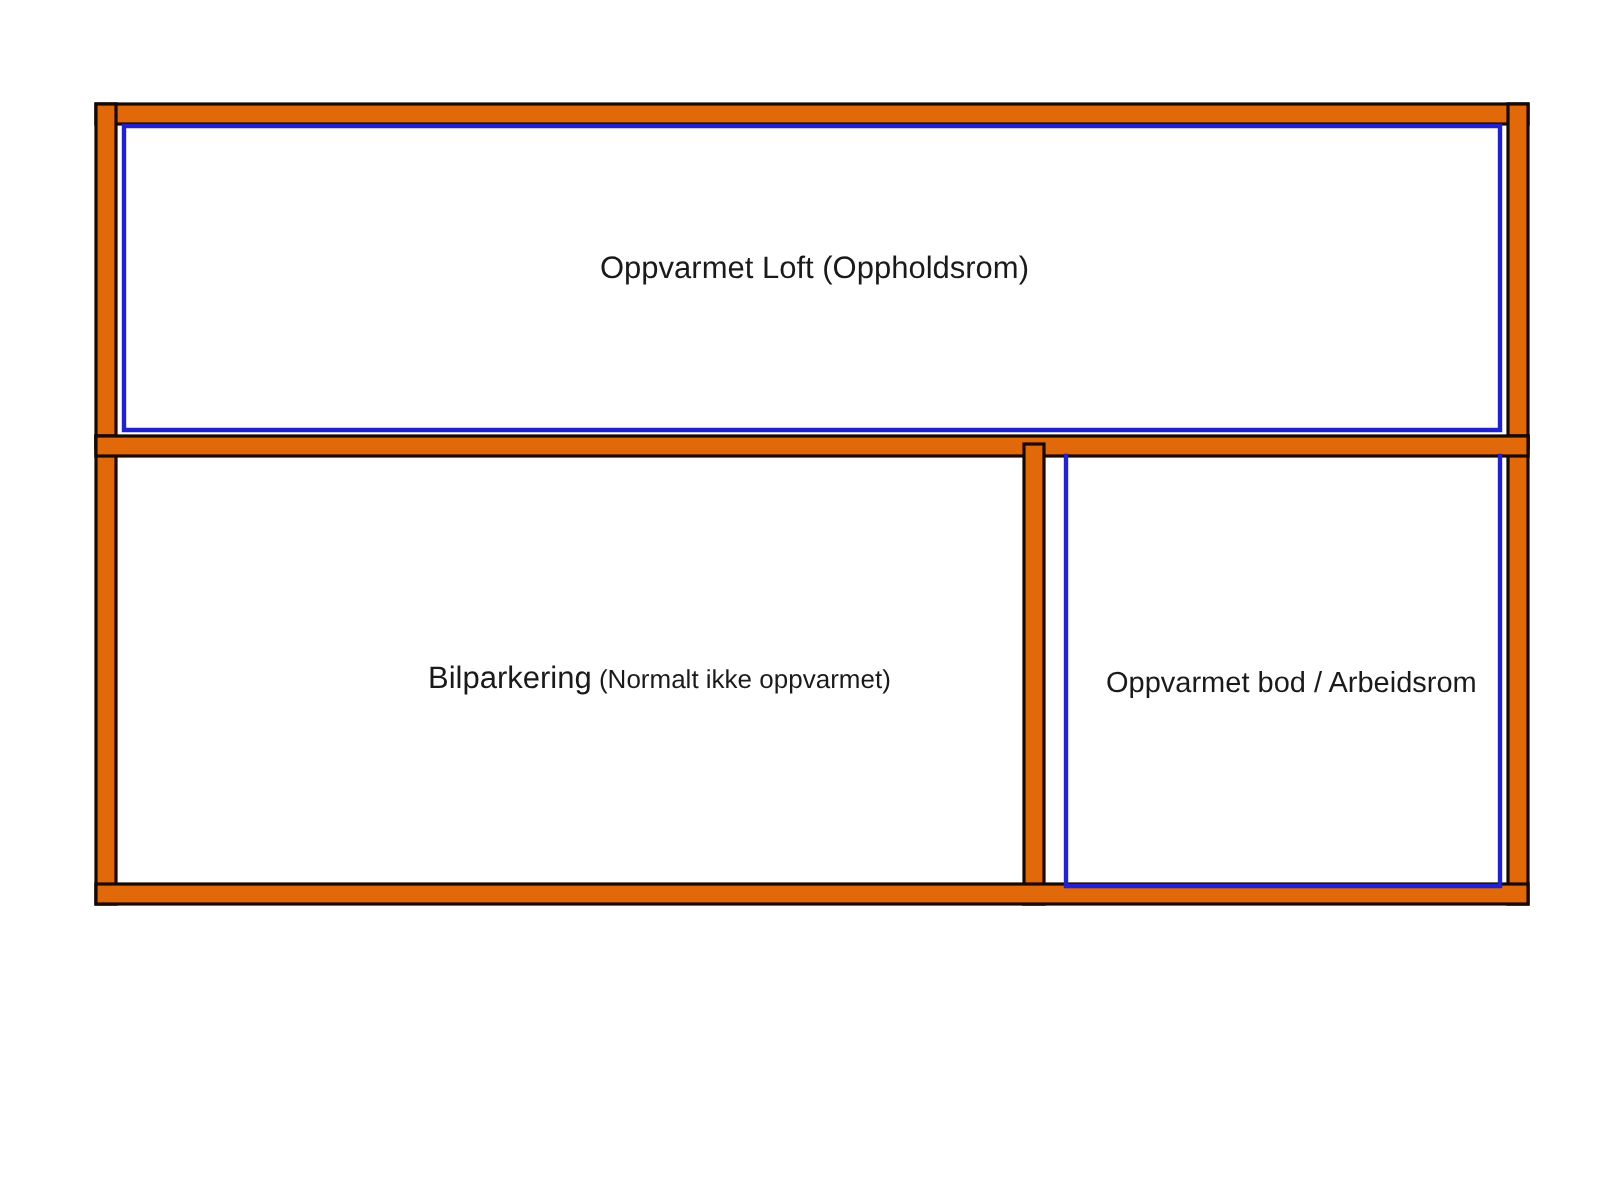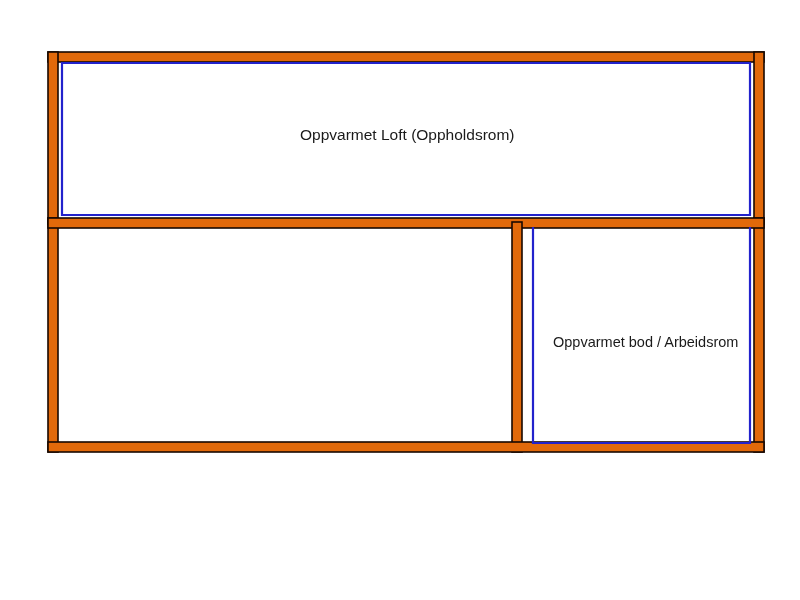--- a/index.html
+++ b/index.html
@@ -91,16 +91,17 @@
                L 533 443
                L 750 443
                L 750 228"></path>
 
     </g>
 
   </svg>
 
   <div class="room-label" id="label-loft">Oppvarmet Loft (Oppholdsrom)</div>
 
+  <div class="room-label" id="label-bilparkering"><span>Bilparkering</span><span id="label-bilparkering-note"> (Normalt ikke oppvarmet)</span></div>
 
   <div class="room-label" id="label-bod">Oppvarmet bod / Arbeidsrom</div>
 
 </div>
 
 </body></html>

